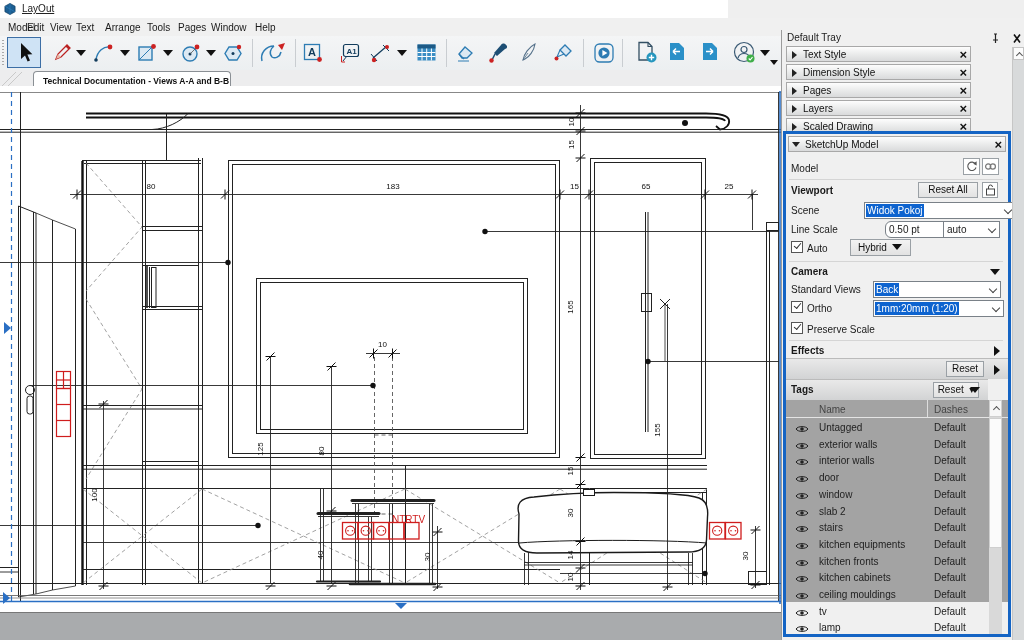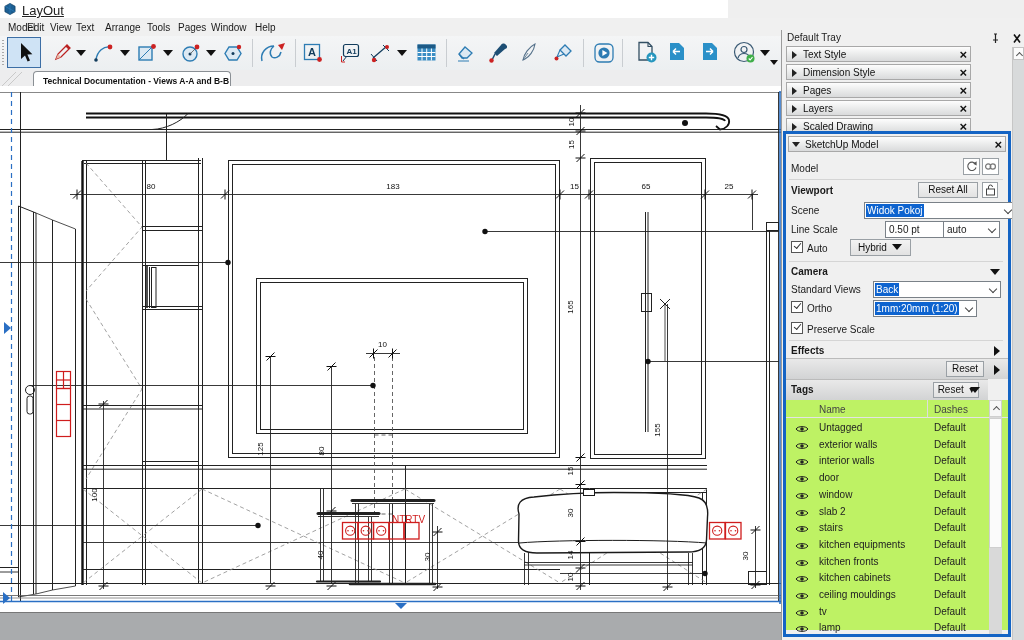--- a/index.html
+++ b/index.html
@@ -39,21 +39,21 @@
 .scrollv{left:1012px;top:47px;width:12px;height:593px;background:#d8dadb;border-left:1px solid #c6c6c6;}
 .sbtn{position:absolute;left:0px;width:11px;height:13px;background:#fcfcfc;border:1px solid #c3c3c3;}
 .chev{position:absolute;left:2.5px;width:5px;height:5px;border-left:1.3px solid #555;border-top:1.3px solid #555;}
 </style></head><body>
 <div class="abs titlebar">
     <div class="abs tgray"></div>
 <svg class="abs" style="left:4px;top:3px" width="12" height="12" viewBox="0 0 13 13">
       <polygon points="6.5,0.5 12,3.5 12,9.5 6.5,12.5 1,9.5 1,3.5" fill="#1c5f93" stroke="#123f63" stroke-width="0.8"></polygon>
       <path d="M6.5 0.5 L6.5 12.5 M1 3.5 L12 9.5" stroke="#2f81bd" stroke-width="0.7" fill="none"></path>
     </svg>
-<span class="abs" style="left:22px;top:3px;color:#222;font-size:13px;text-decoration:underline;">LayOut</span>
+<span class="abs" style="left:22px;top:3px;color:#222;font-size:10px;text-decoration:underline;">LayOut</span>
   </div>
 <div class="abs menubar">
 <span style="left:8px">Model</span>
     <span style="left:27px">Edit</span>
     <span style="left:50px">View</span>
     <span style="left:76px">Text</span>
     <span style="left:105px">Arrange</span>
     <span style="left:147px">Tools</span>
     <span style="left:178px">Pages</span>
     <span style="left:211px">Window</span>
@@ -459,61 +459,61 @@
 <div class="btn" style="left:196px;top:48px;width:16px;height:16px;background:#fff;"><svg width="11" height="12" viewBox="0 0 11 12" style="margin-top:1px">
           <rect x="1.5" y="5" width="8" height="6" stroke="#444" fill="none"></rect>
           <path d="M3.5 5 V3 A2 2 0 0 1 7.5 3" stroke="#444" fill="none"></path>
         </svg></div>
 <div class="row" style="top:71px">Scene</div>
 <div class="combo" style="left:62px;top:68px;width:152px;margin-left:16px;">
         <span class="sel">Widok Pokoj</span>
         <span class="car"></span>
       </div>
 <div class="row" style="top:90px">Line Scale</div>
-<div class="combo" style="left:99px;top:87px;width:73px;">
+<div class="combo" style="left:99px;top:87px;width:73px;border-radius:6px;">
         <span style="position:absolute;left:3px;top:2px;">0.50 pt</span>
         <span class="car"></span>
       </div>
 <div class="combo" style="left:157px;top:87px;width:57px;">
         <span style="position:absolute;left:3px;top:2px;">auto</span>
         <span class="car"></span>
       </div>
 <div class="cb" style="left:5px;top:107px;"></div>
       <div class="row" style="left:21px;top:109px;">Auto</div>
 <div class="btn" style="left:64px;top:105px;width:61px;height:17px;text-align:left;padding:2px 0 0 7px;">Hybrid<span style="position:absolute;right:8px;top:4px;width:0;height:0;border-left:5px solid transparent;border-right:5px solid transparent;border-top:6px solid #111;"></span></div>
 <div style="position:absolute;left:3px;top:127px;width:214px;height:1px;background:#d5d5d5;"></div>
 <div class="row bold" style="top:132px">Camera</div>
 <div style="position:absolute;right:8px;top:135px;width:0;height:0;border-left:5px solid transparent;border-right:5px solid transparent;border-top:6px solid #111;"></div>
 <div class="row" style="top:150px">Standard Views</div>
 <div class="combo" style="left:87px;top:147px;width:128px;">
         <span class="sel">Back</span>
         <span class="car"></span>
       </div>
 <div class="cb" style="left:5px;top:167px;"></div>
       <div class="row" style="left:21px;top:169px;">Ortho</div>
-<div class="combo" style="left:87px;top:166px;width:104px;">
+<div class="combo" style="left:87px;top:166px;width:131px;">
         <span class="sel">1mm:20mm (1:20)</span>
         <span class="car"></span>
       </div>
 <div class="cb" style="left:5px;top:188px;"></div>
       <div class="row" style="left:21px;top:190px;">Preserve Scale</div>
 <div style="position:absolute;left:3px;top:206px;width:214px;height:1px;background:#d5d5d5;"></div>
 <div class="row bold" style="top:211px">Effects</div>
 <div style="position:absolute;right:8px;top:212px;width:0;height:0;border-top:5px solid transparent;border-bottom:5px solid transparent;border-left:6px solid #111;"></div>
 <div style="position:absolute;left:0px;top:224px;width:222px;height:21px;background:linear-gradient(#e9e9e9,#d2d3d4);border-top:1px solid #bbb;">
         <span class="bold" style="position:absolute;left:5px;top:4px;margin-top:44px;">Style</span>
         <span class="btn" style="left:160px;top:2px;width:38px;height:16px;padding-top:1px;">Reset</span>
         <span style="position:absolute;right:8px;top:6px;width:0;height:0;border-top:5px solid transparent;border-bottom:5px solid transparent;border-left:6px solid #111;"></span>
       </div>
 <div style="position:absolute;left:0px;top:245px;width:202px;height:21px;background:linear-gradient(#e9e9e9,#d2d3d4);border-top:1px solid #bbb;">
         <span class="bold" style="position:absolute;left:5px;top:4px;">Tags</span>
         <span class="btn" style="left:147px;top:2px;width:46px;height:16px;padding-top:1px;">Reset&nbsp; ▾</span>
         <span style="position:absolute;right:8px;top:7px;width:0;height:0;border-left:5px solid transparent;border-right:5px solid transparent;border-top:6px solid #111;"></span>
       </div>
-<div style="position:absolute;left:0px;top:266px;width:222px;height:230px;background:#bef264;">
+<div style="position:absolute;left:0px;top:266px;width:222px;height:202px;background:#a3a3a3;">
 <span style="position:absolute;left:33px;top:4px;color:#444;">Name</span>
         <span style="position:absolute;left:148px;top:4px;color:#444;">Dashes</span>
 <div style="position:absolute;left:141px;top:0;width:1px;height:17px;background:#ddd;"></div>
 <div style="position:absolute;left:0;top:17px;width:222px;height:1px;background:#e4e4e4;"></div>
 <div style="position:absolute;left:203px;top:0px;width:13px;height:234px;background:#d9d9d9;">
           <div style="position:absolute;left:0;top:0;width:13px;height:17px;background:#f7f7f7;border:1px solid #cfcfcf;">
             <span class="chev" style="left:3.5px;top:6px;transform:rotate(45deg);"></span>
           </div>
           <div style="position:absolute;left:0;top:18px;width:13px;height:130px;background:#fbfbfb;border:1px solid #cfcfcf;"></div>
         </div>

